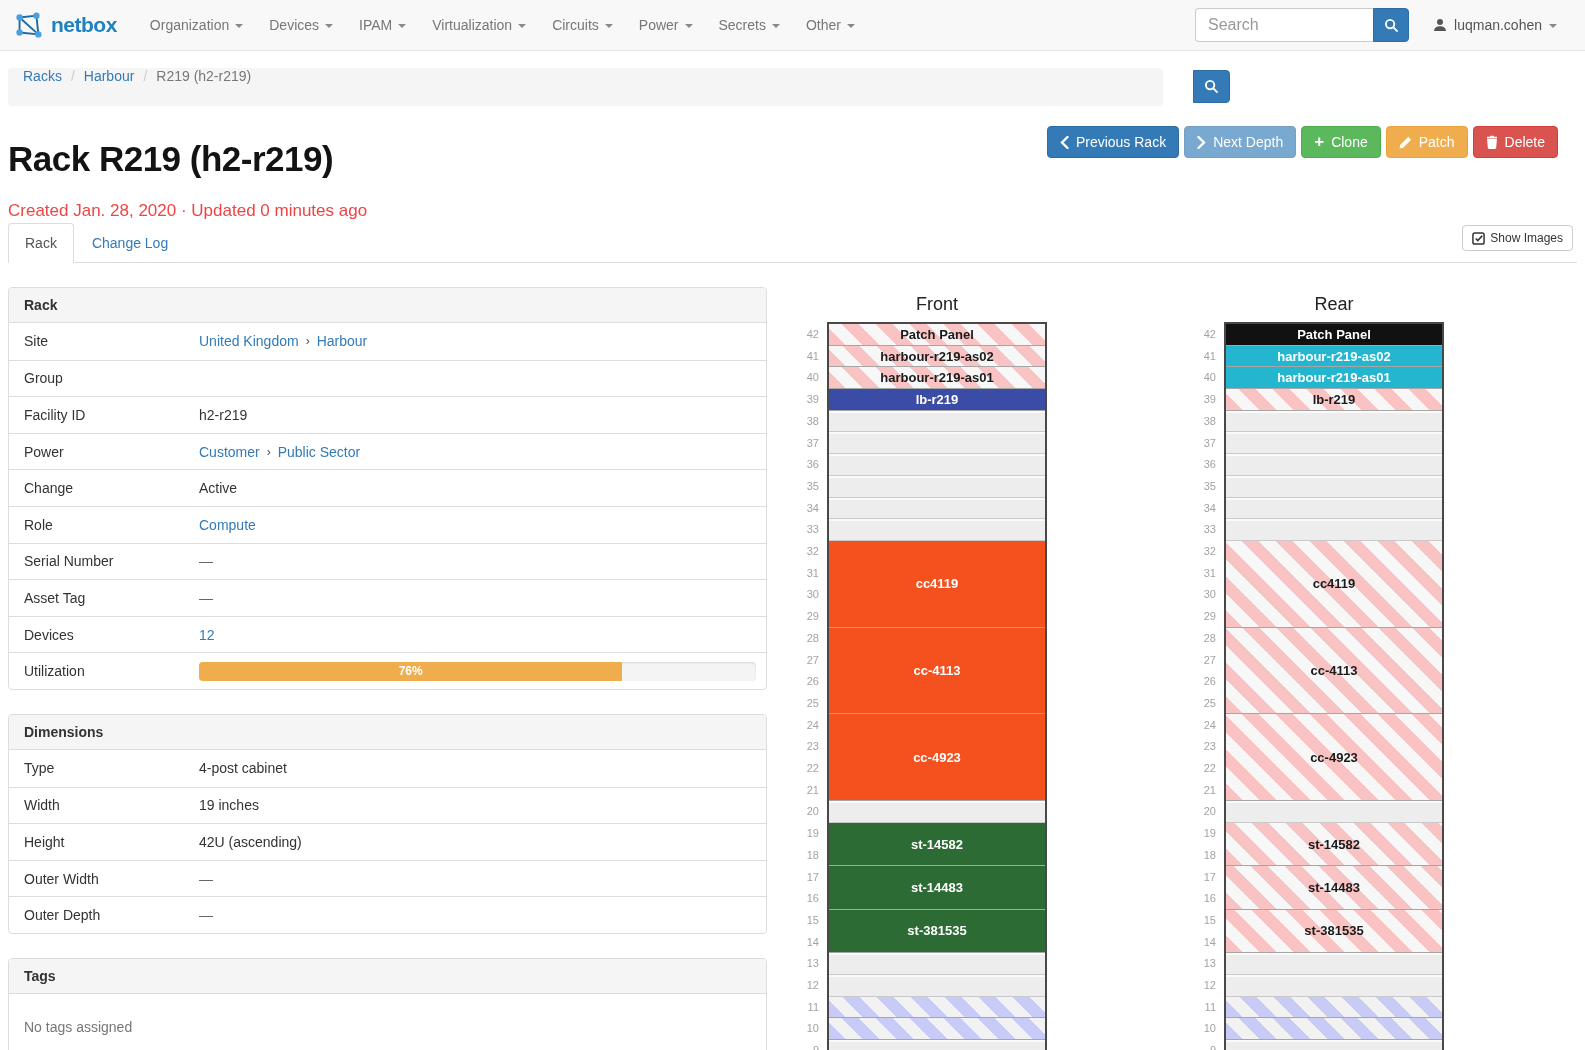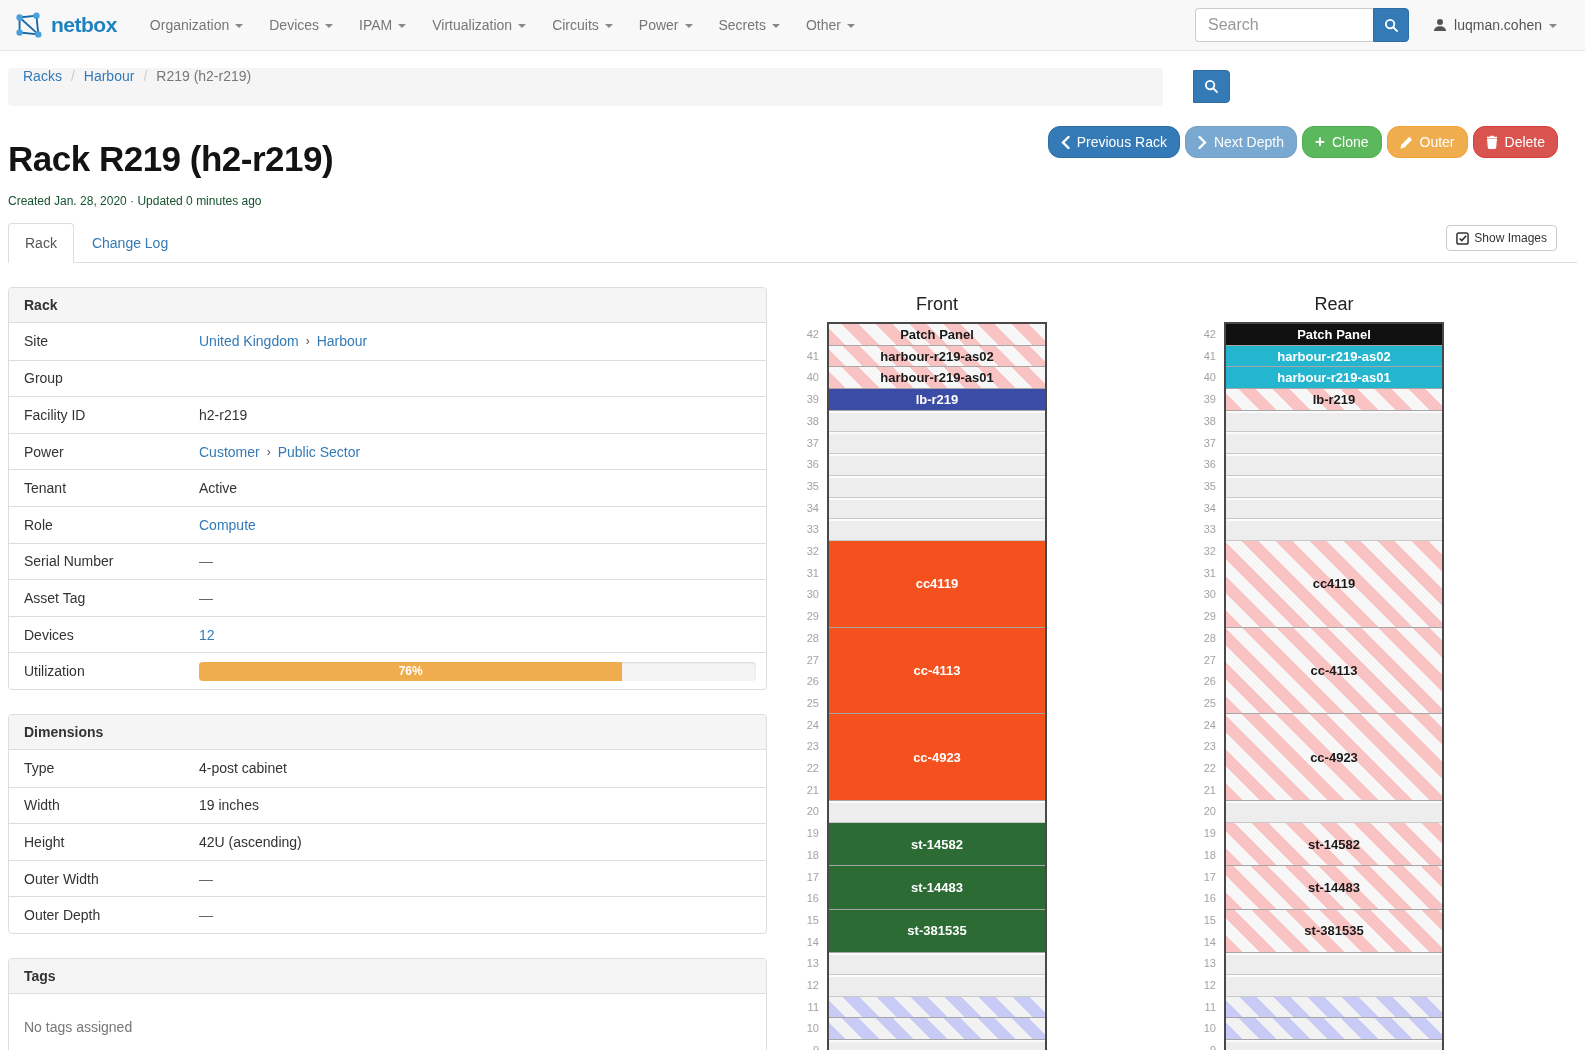--- a/index.html
+++ b/index.html
@@ -33,38 +33,38 @@
   .breadcrumb-bar{position:absolute;left:8px;top:68px;width:1155px;height:38px;background:#f5f5f5;
     border-radius:4px;display:flex;align-items:flex-start;padding:0 15px;box-sizing:border-box}
   .crumb-sep{color:#ccc;margin:0 9px}
   .crumb-current{color:#777}
   .racks-search{position:absolute;left:1193px;top:70px;display:flex}
   .racks-search .search-input{width:328px}
   .racks-search .search-btn{width:37px;height:33px}
 
   
   .actions{position:absolute;top:126px;right:27px;display:flex;gap:5px}
-  .btn{height:32px;border-radius:12px;color:#fff;font-size:14px;display:flex;align-items:center;
+  .btn{height:32px;border-radius:4px;color:#fff;font-size:14px;display:flex;align-items:center;
     gap:7px;padding:0 12px;border:1px solid transparent;line-height:1}
   .btn-prev{background:#337ab7;border-color:#2e6da4}
   .btn-next{background:#337ab7;border-color:#2e6da4;opacity:.65}
   .btn-clone{background:#5cb85c;border-color:#4cae4c}
   .btn-edit{background:#f0ad4e;border-color:#eea236}
   .btn-delete{background:#d9534f;border-color:#d43f3a}
   .plus-glyph{font-size:17px;font-weight:700;margin-top:-2px}
 
   
   .page-title{position:absolute;left:8px;top:139px;margin:0;font-size:35px;font-weight:700;
     color:#131313;letter-spacing:-.5px}
-  .page-meta{position:absolute;left:8px;top:194px;font-size:12px;color:#14532d}
+  .page-meta{position:absolute;left:8px;top:201px;font-size:17px;color:#ef4444}
   .tabs-row{position:absolute;left:8px;top:224px;width:1569px;height:39px;
     border-bottom:1px solid #ddd;display:flex;align-items:flex-end;box-sizing:border-box}
   .tab{padding:9px 16px;border-radius:4px 4px 0 0;margin-right:2px;line-height:20px;color:#337ab7}
   .tab.active{background:#fff;border:1px solid #ddd;border-bottom:1px solid #fff;color:#555;margin-bottom:-1px}
-  .show-images{position:absolute;top:225px;right:28px;height:26px;padding:0 9px;background:#fff;
+  .show-images{position:absolute;top:225px;right:12px;height:26px;padding:0 9px;background:#fff;
     border:1px solid #ccc;border-radius:4px;display:flex;align-items:center;gap:5px;font-size:12px;color:#333}
 
   
   #panel-stack{position:absolute;left:8px;top:287px;width:759px}
   .panel{border:1px solid #ddd;border-radius:4px;margin-bottom:24px;background:#fff}
   .panel-heading{background:#f5f5f5;padding:9px 15px;font-weight:700;border-bottom:1px solid #ddd;
     border-radius:3px 3px 0 0;color:#333}
   .prow{display:flex;align-items:center;height:36.6px;border-top:1px solid #ddd;box-sizing:border-box}
   .prow:first-child{border-top:none}
   .plabel{width:190px;padding-left:15px;box-sizing:border-box;flex:none}
@@ -194,21 +194,21 @@
     <span>Next Depth</span>
   </button>
   <button class="btn btn-clone">
     <span class="plus-glyph">+</span>
     <span>Clone</span>
   </button>
   <button class="btn btn-edit">
     <svg width="13" height="13" viewBox="0 0 13 13">
       <path fill="#fff" d="M9.3 0.8l2.9 2.9-8.1 8.1L0.5 12.5l0.7-3.6z"></path>
     </svg>
-    <span>Outer</span>
+    <span>Patch</span>
   </button>
   <button class="btn btn-delete">
     <svg width="12" height="14" viewBox="0 0 12 14">
       <path fill="#fff" d="M1 3.5h10l-.8 9.3c0 .7-.6 1.2-1.2 1.2H3c-.7 0-1.2-.5-1.2-1.2L1 3.5zM4.5.8h3l.8 1H11v1.2H1V1.8h2.7l.8-1z"></path>
     </svg>
     <span>Delete</span>
   </button>
 </div>
 
 <h1 class="page-title">Rack R219 (h2-r219)</h1>
@@ -248,21 +248,21 @@
         </div>
         <div class="prow">
           <div class="plabel">Power</div>
           <div class="pvalue">
             <a class="vlink" href="#">Customer</a>
             <span class="vsep">›</span>
             <a class="vlink" href="#">Public Sector</a>
           </div>
         </div>
         <div class="prow">
-          <div class="plabel">Tenant</div>
+          <div class="plabel">Change</div>
           <div class="pvalue">
             <span class="vtext">Active</span>
           </div>
         </div>
         <div class="prow">
           <div class="plabel">Role</div>
           <div class="pvalue">
             <a class="vlink" href="#">Compute</a>
           </div>
         </div>

